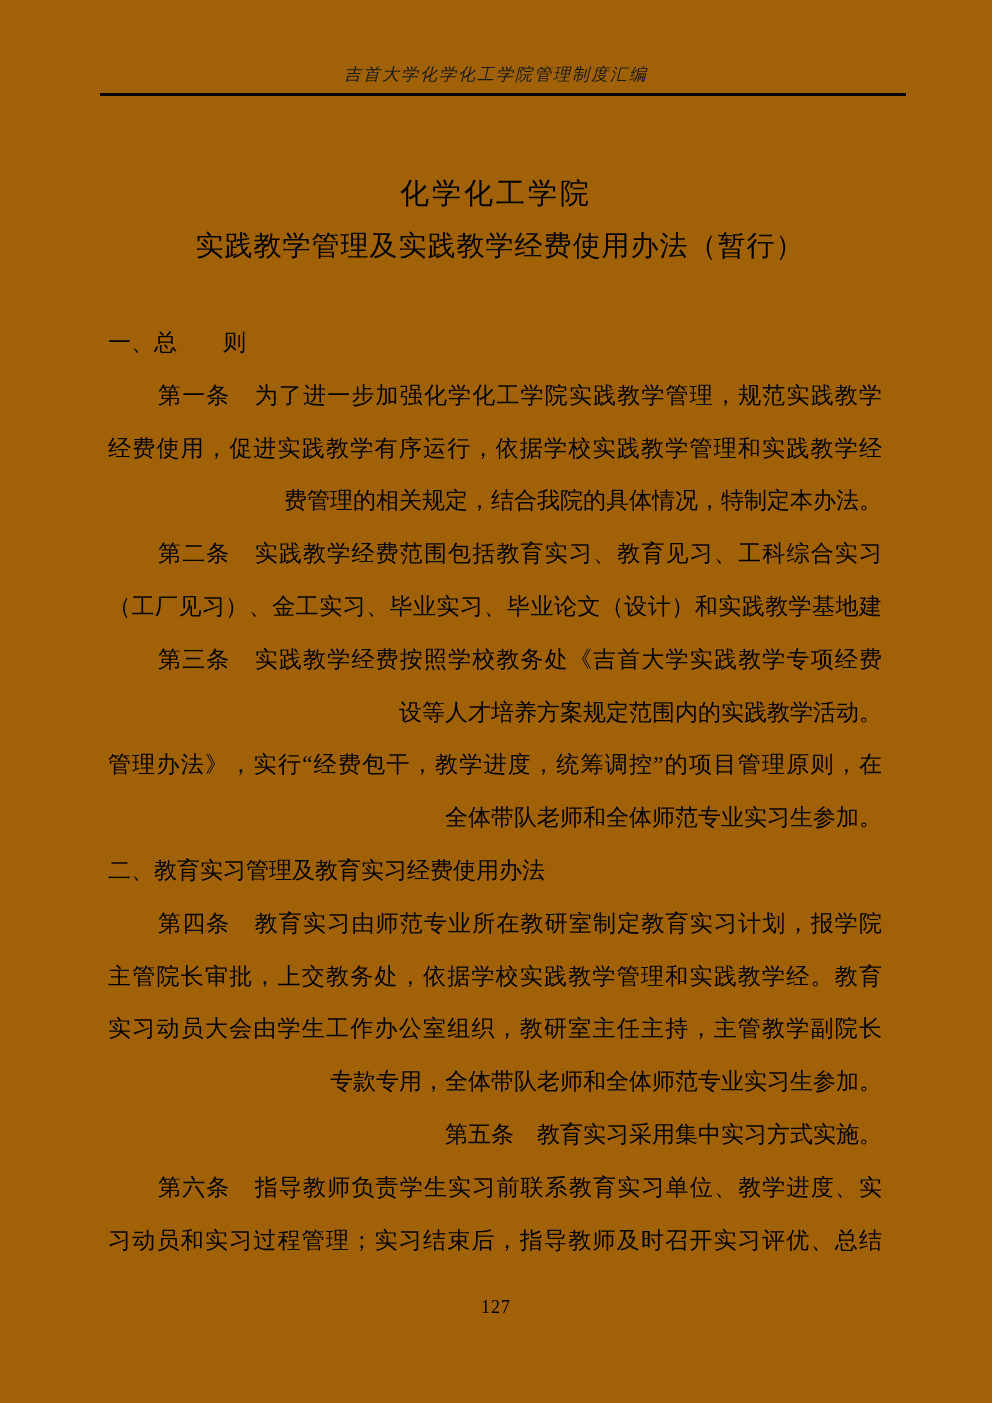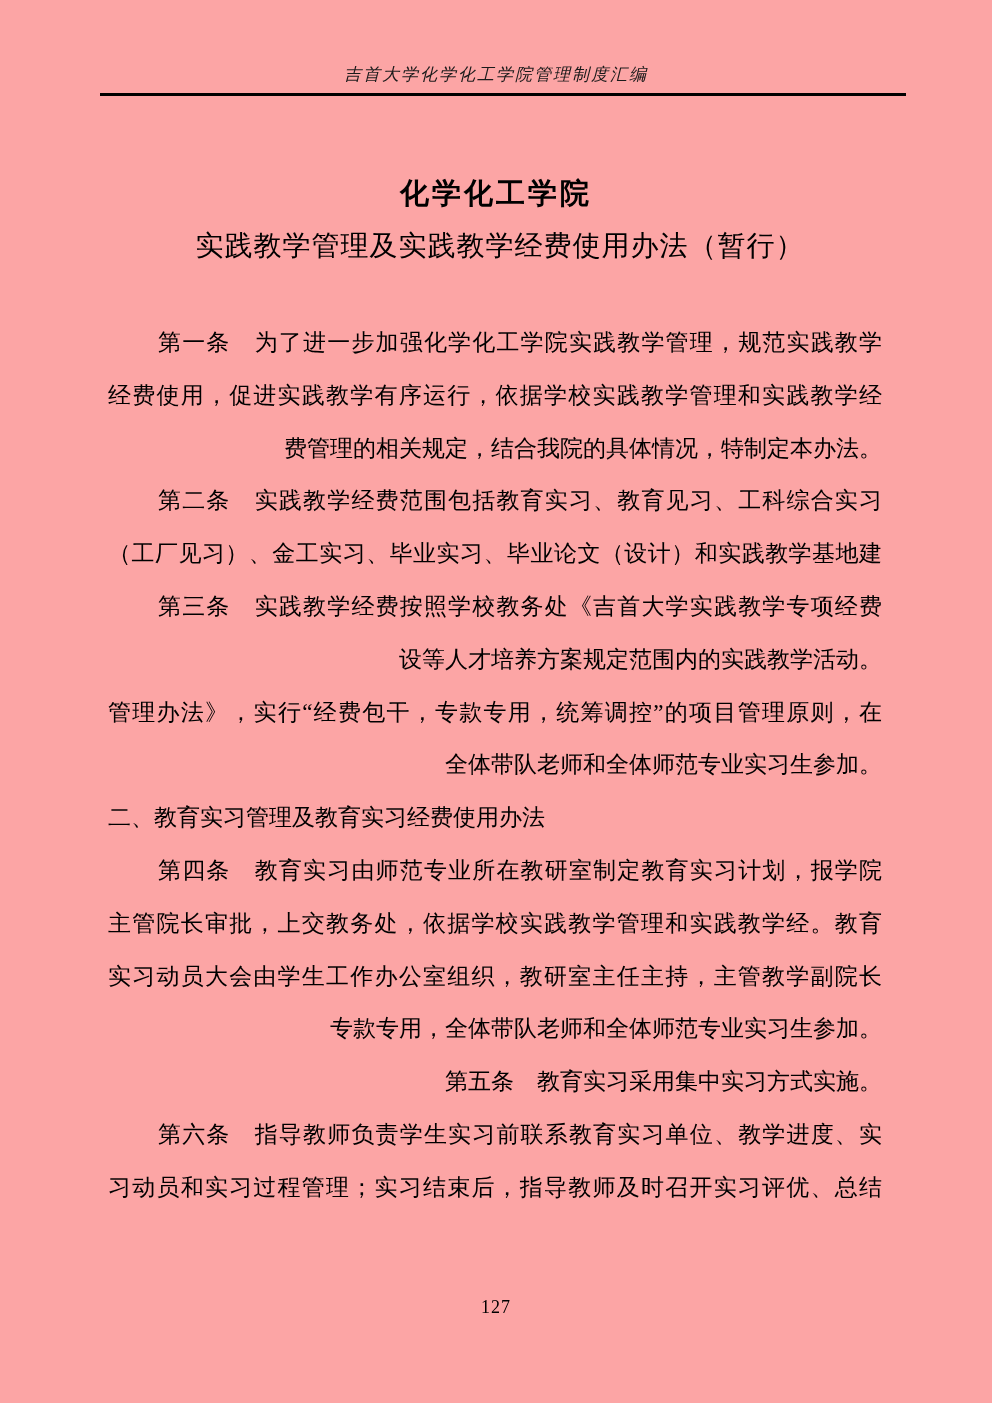--- a/index.html
+++ b/index.html
@@ -5,21 +5,21 @@
   html, body {
     margin: 0;
     padding: 0;
     background: #e8e8e8;
   }
   .page {
     position: relative;
     width: 992px;
     height: 1403px;
     margin: 0 auto;
-    background: #fca5a5;
+    background: #a16207;
     color: #000000;
     font-family: "Liberation Serif", serif;
     overflow: hidden;
   }
   .running-header {
     position: absolute;
     top: 63px;
     left: 0;
     width: 100%;
     text-align: center;
@@ -36,21 +36,21 @@
     height: 3px;
     background: #000000;
   }
   .college-title {
     position: absolute;
     top: 174px;
     left: 0;
     width: 100%;
     text-align: center;
     font-size: 29px;
-    font-weight: bold;
+    font-weight: normal;
     letter-spacing: 3px;
     margin: 0;
   }
   .doc-title {
     position: absolute;
     top: 223px;
     left: 0;
     width: 100%;
     text-align: center;
     font-size: 28px;
@@ -98,31 +98,32 @@
   <div class="running-header">吉首大学化学化工学院管理制度汇编</div>
 
   <div class="header-rule"></div>
 
   <h1 class="college-title">化学化工学院</h1>
 
   <h2 class="doc-title">实践教学管理及实践教学经费使用办法（暂行）</h2>
 
   <div class="doc-body">
 
+    <div class="line heading-line">一、总　　则</div>
 
     <div class="line just indent">第一条　为了进一步加强化学化工学院实践教学管理，规范实践教学</div>
     <div class="line just">经费使用，促进实践教学有序运行，依据学校实践教学管理和实践教学经</div>
     <div class="line">费管理的相关规定，结合我院的具体情况，特制定本办法。</div>
 
     <div class="line just indent">第二条　实践教学经费范围包括教育实习、教育见习、工科综合实习</div>
     <div class="line just">（工厂见习）、金工实习、毕业实习、毕业论文（设计）和实践教学基地建</div>
     <div class="line just indent">第三条　实践教学经费按照学校教务处《吉首大学实践教学专项经费</div>
 
     <div class="line">设等人才培养方案规定范围内的实践教学活动。</div>
-    <div class="line just">管理办法》，实行“经费包干，专款专用，统筹调控”的项目管理原则，在</div>
+    <div class="line just">管理办法》，实行“经费包干，教学进度，统筹调控”的项目管理原则，在</div>
     <div class="line">全体带队老师和全体师范专业实习生参加。</div>
 
     <div class="line heading-line">二、教育实习管理及教育实习经费使用办法</div>
 
     <div class="line just indent">第四条　教育实习由师范专业所在教研室制定教育实习计划，报学院</div>
     <div class="line just">主管院长审批，上交教务处，依据学校实践教学管理和实践教学经。教育</div>
     <div class="line just">实习动员大会由学生工作办公室组织，教研室主任主持，主管教学副院长</div>
     <div class="line">专款专用，全体带队老师和全体师范专业实习生参加。</div>
 
     <div class="line indent">第五条　教育实习采用集中实习方式实施。</div>

